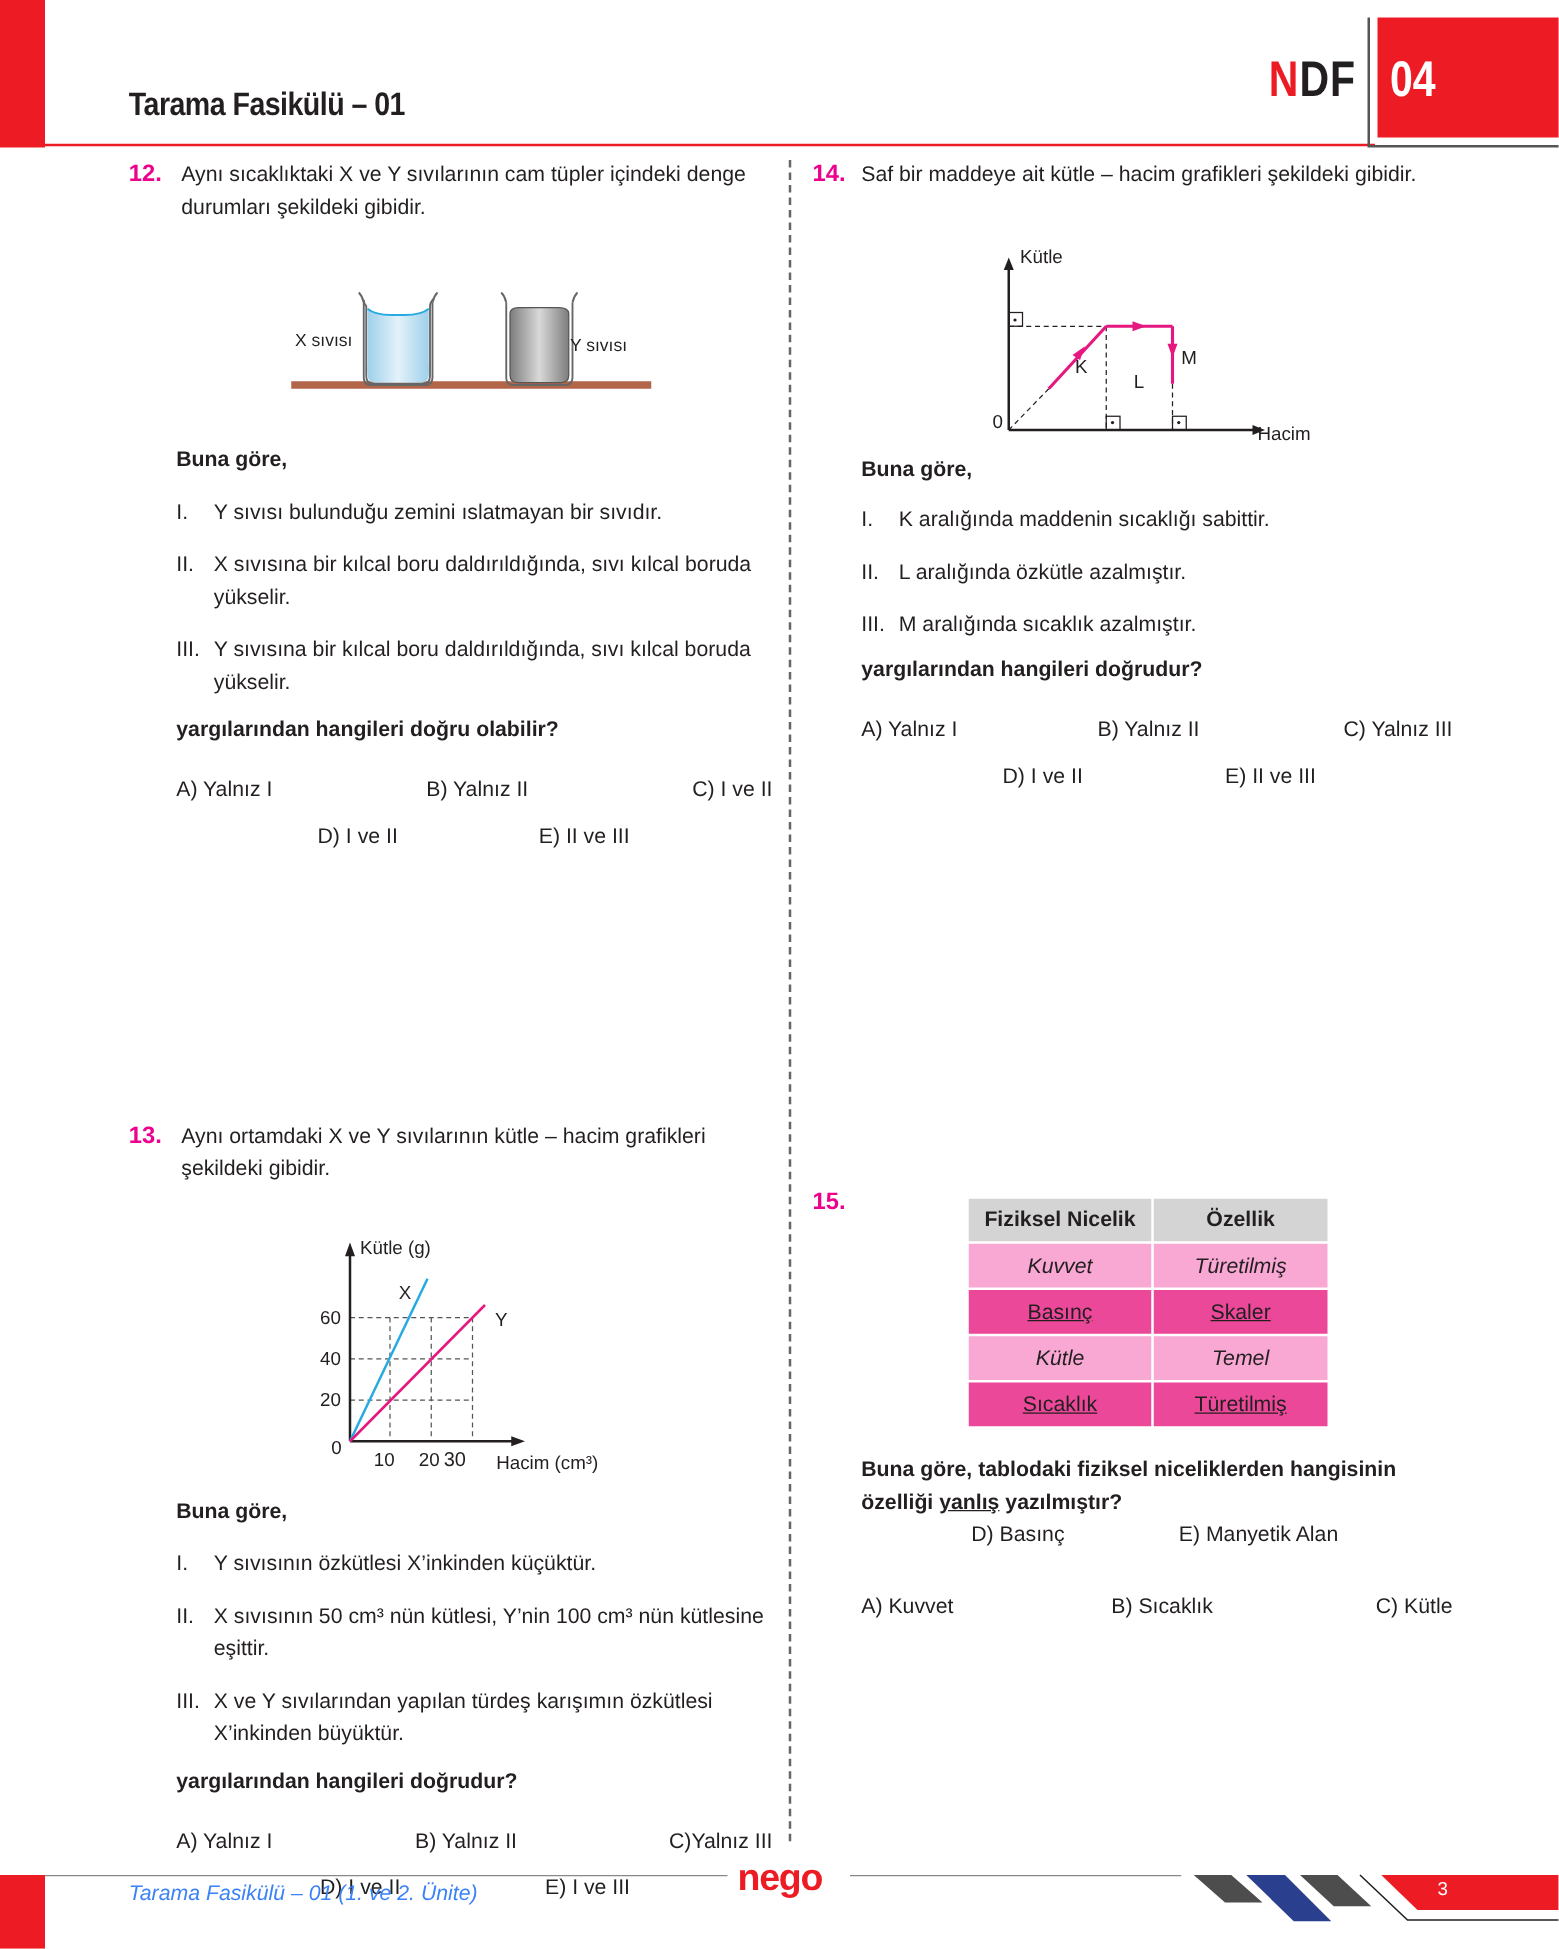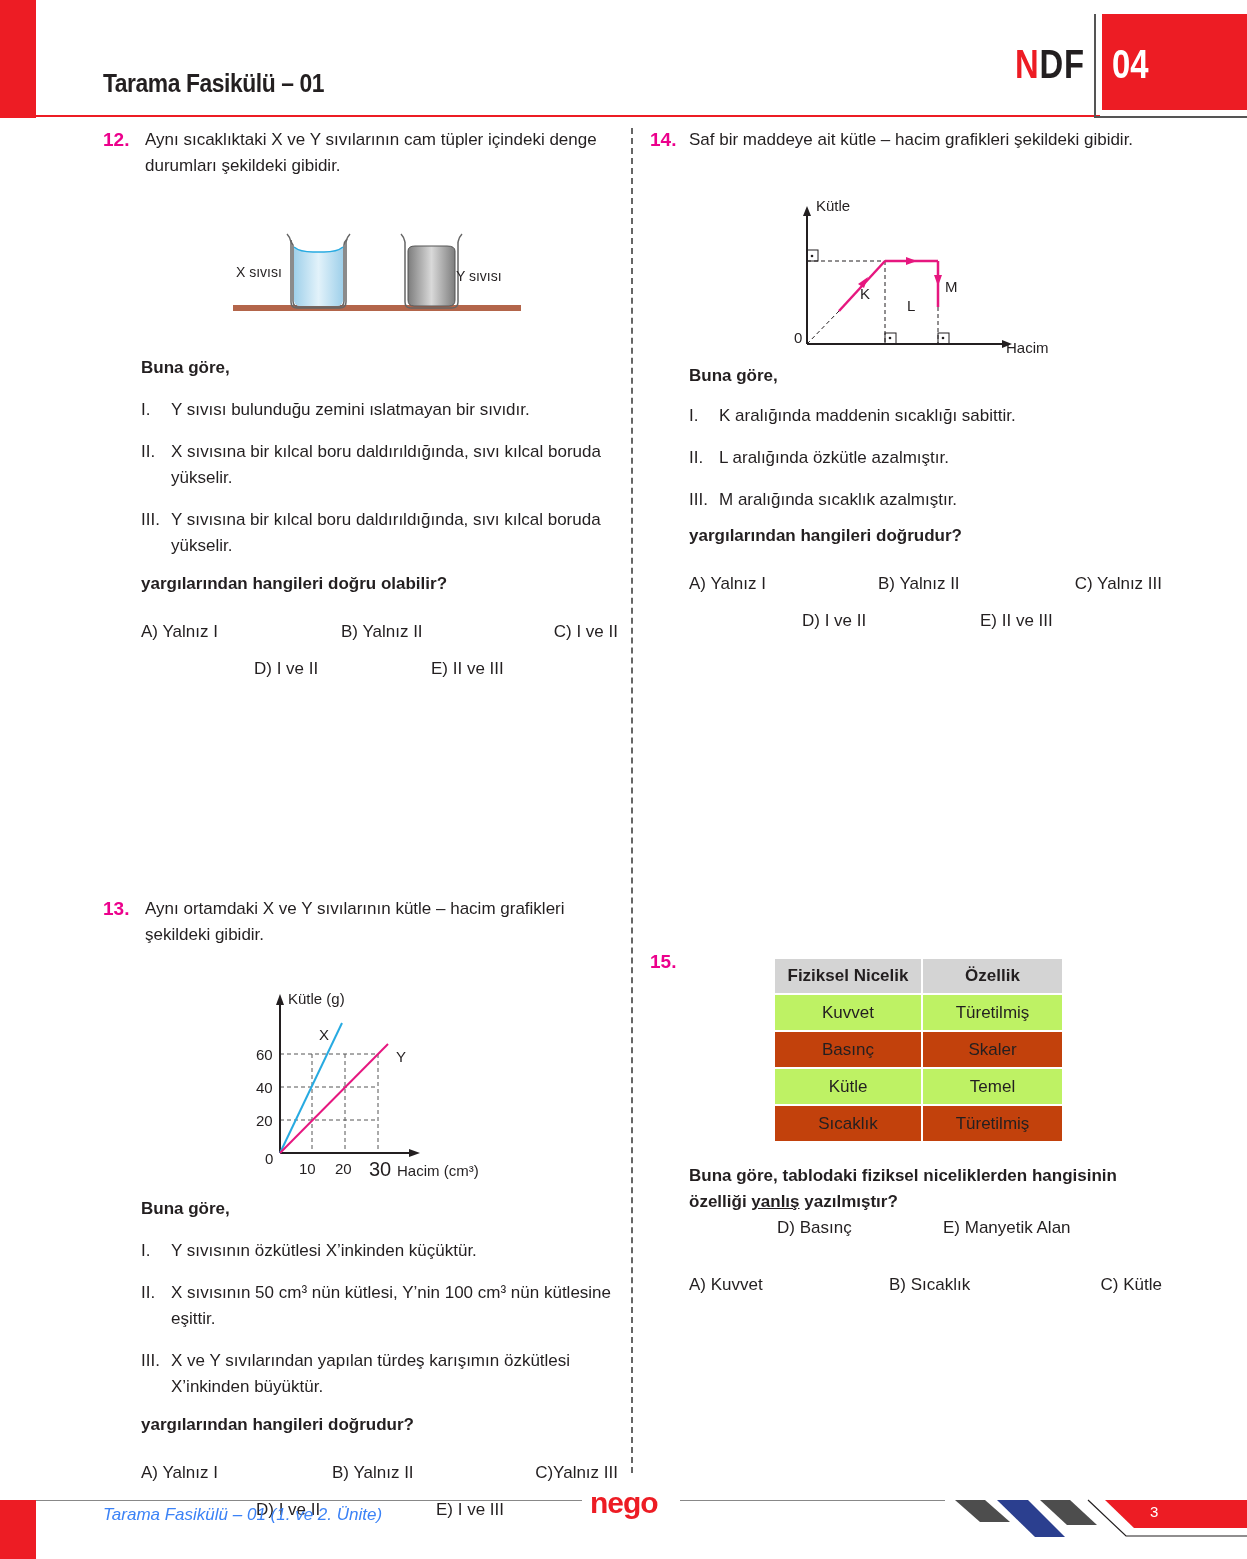--- a/index.html
+++ b/index.html
@@ -29,22 +29,22 @@
   .ul { text-decoration: underline; }
 
   .footer-line { position: absolute; top: 1500px; height: 1px; background: #888; }
   .footer-text { position: absolute; left: 103px; top: 1505px; font-size: 17px; font-style: italic; color: #3b82f6; }
   .logo { position: absolute; left: 590px; top: 1486px; font-size: 30px; font-weight: bold; color: #ed1c24; letter-spacing: -1px; }
   .page-num { position: absolute; left: 1150px; top: 1503px; font-size: 15px; color: #fff; }
 
   table.tbl { border-collapse: separate; border-spacing: 2px; font-size: 17px; }
   table.tbl th { background: #d4d4d4; font-weight: bold; height: 34px; padding: 0 8px; }
   table.tbl td { text-align: center; height: 35px; padding: 0 8px; }
-  table.tbl tr.dark td { background: #bef264; }
-  table.tbl tr.light td { background: #c2410c; }
+  table.tbl tr.dark td { background: #f9a8d4; font-style: italic; }
+  table.tbl tr.light td { background: #ec4899; text-decoration: underline; }
 </style>
 </head>
 <body>
 
 <div class="left-bar"></div>
 <div class="header-line"></div>
 <div class="header-title">Tarama Fasikülü – 01</div>
 <div class="ndf"><span class="n">N</span><span>DF</span></div>
 <div class="ndf-sep"></div>
 <div class="red-box"></div>
@@ -135,21 +135,21 @@
     </svg>
     <span style="position:absolute; left:185px; top:30px; font-size:15px;">Kütle (g)</span>
     <span style="position:absolute; left:216px; top:66px; font-size:15px;">X</span>
     <span style="position:absolute; left:293px; top:88px; font-size:15px;">Y</span>
     <span style="position:absolute; left:153px; top:86px; font-size:15px;">60</span>
     <span style="position:absolute; left:153px; top:119px; font-size:15px;">40</span>
     <span style="position:absolute; left:153px; top:152px; font-size:15px;">20</span>
     <span style="position:absolute; left:162px; top:190px; font-size:15px;">0</span>
     <span style="position:absolute; left:196px; top:200px; font-size:15px;">10</span>
     <span style="position:absolute; left:232px; top:200px; font-size:15px;">20</span>
-    <span style="position:absolute; left:266px; top:200px; font-size:20px;">30</span>
+    <span style="position:absolute; left:252px; top:200px; font-size:16px;">30</span>
     <span style="position:absolute; left:294px; top:202px; font-size:15px;">Hacim (cm³)</span>
   </div>
   <div style="padding-left:38px;">
     <div class="bold" style="margin-top:10px;">Buna göre,</div>
     <div class="item" style="margin-top:16px;">
         <span class="rn">I.</span>
         <span class="tx">Y sıvısının özkütlesi X’inkinden küçüktür.</span>
       </div>
     <div class="item">
         <span class="rn">II.</span>

